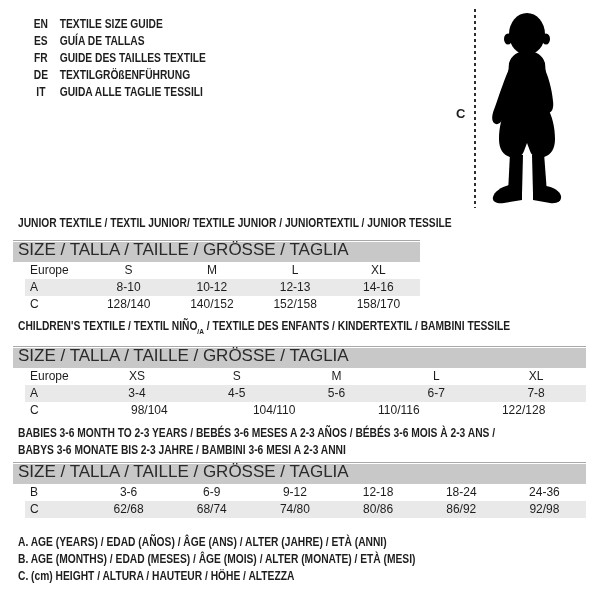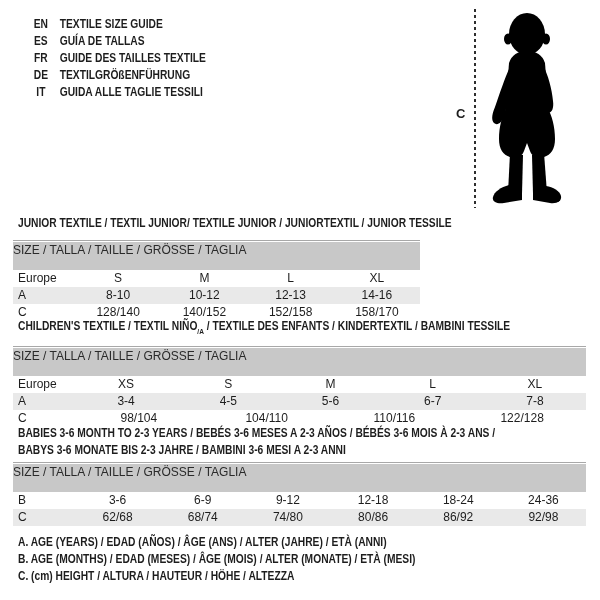--- a/index.html
+++ b/index.html
@@ -19,23 +19,23 @@
               background:repeating-linear-gradient(to bottom,#2e2e2e 0 3px,transparent 3px 6px); }
   .c-label { position:absolute; left:456px; top:106px; font-size:13px; font-weight:bold; }
   .baby-svg { position:absolute; left:477px; top:7px; width:100px; height:200px; }
 
   
   .sec-heading { position:absolute; font-size:12.5px; font-weight:bold; line-height:17px; }
 
   
   .size-table { position:absolute; }
   .topline { height:1px; background:#a8a8a8; margin-bottom:1px; }
-  .thead { height:28px; line-height:16px; background:#c8c8c8; 
-           font-size:12px; color:#2a2a2a; }
-  .trow { display:flex; height:17px; line-height:17px; font-size:12px; }
+  .thead { height:20px; line-height:16px; background:#c8c8c8; padding-left:5px;
+           font-size:17px; color:#2a2a2a; }
+  .trow { display:flex; height:17px; line-height:17px; font-size:12px;margin-left:12px; }
   .trow .lbl { width:62px; padding-left:5px; box-sizing:border-box; }
   .trow .cell { flex:1; text-align:center; }
   .shaded { background:#e9e9e9; }
 
   
   .footnotes { position:absolute; left:18px; top:534px; }
   .footnote { height:17px; line-height:17px; font-size:12.5px; font-weight:bold; }
 
   .sub { font-size:8px; vertical-align:sub; }
 </style>

